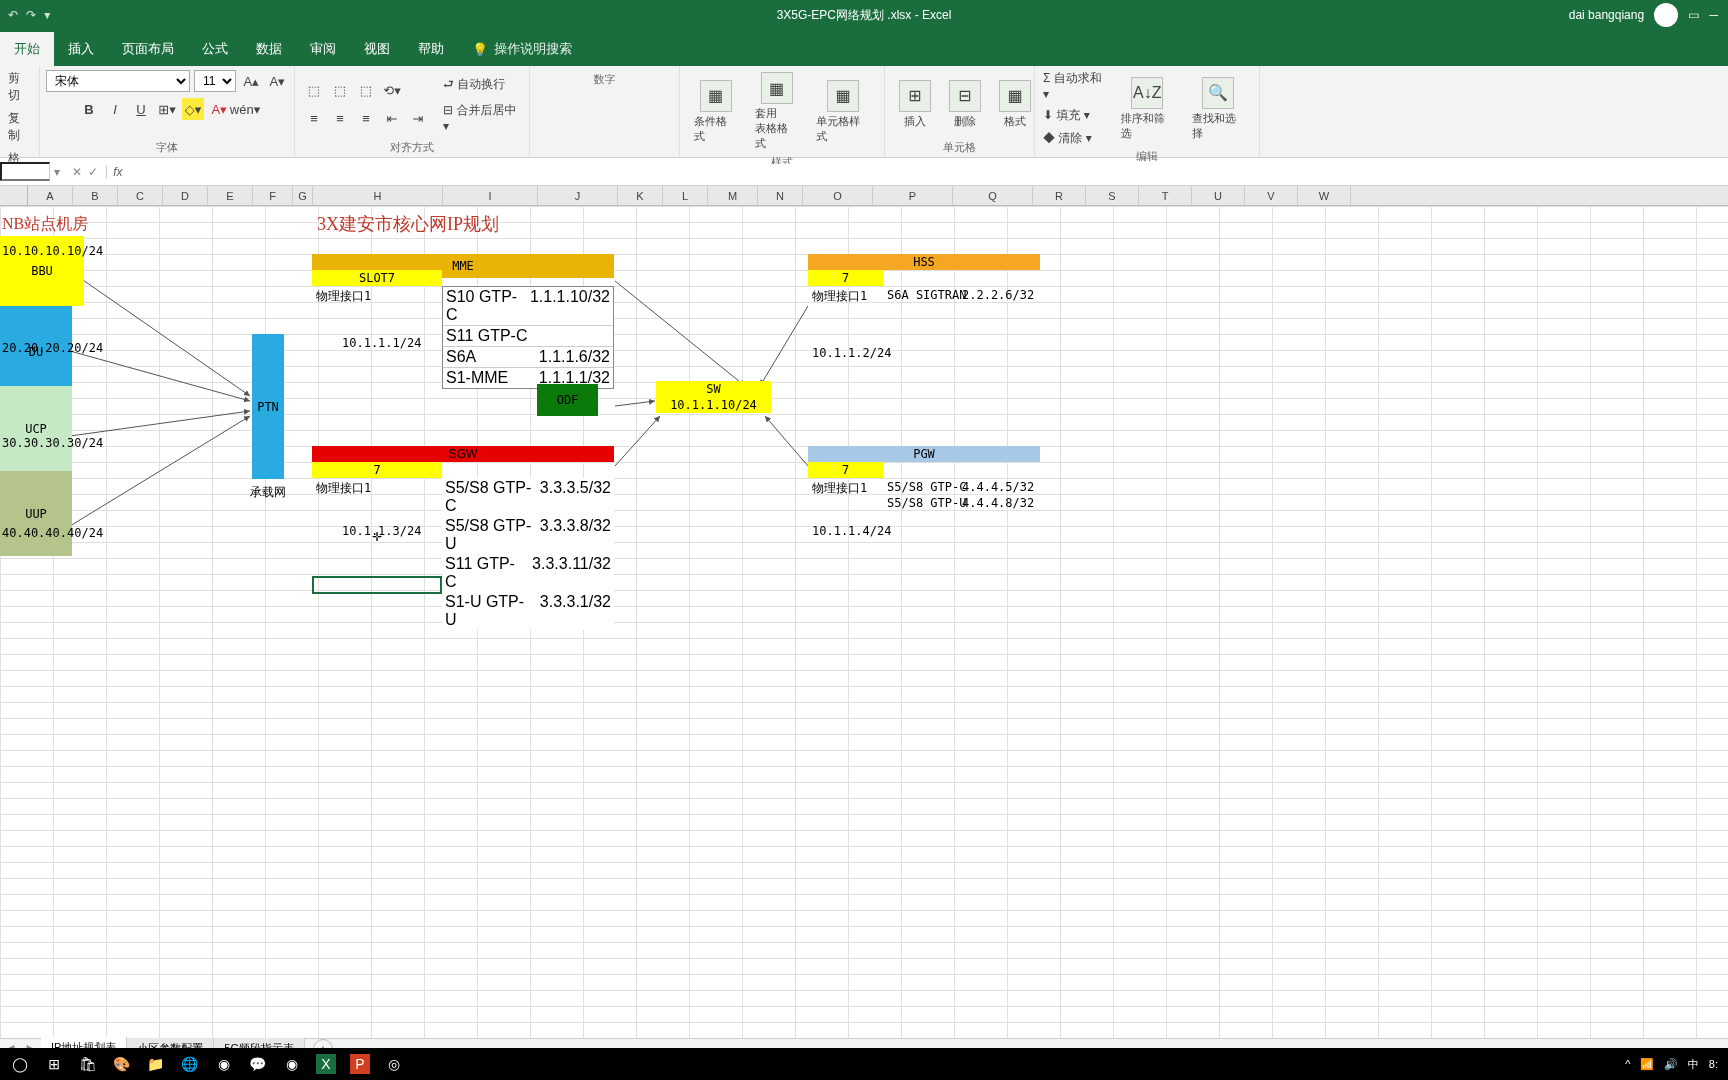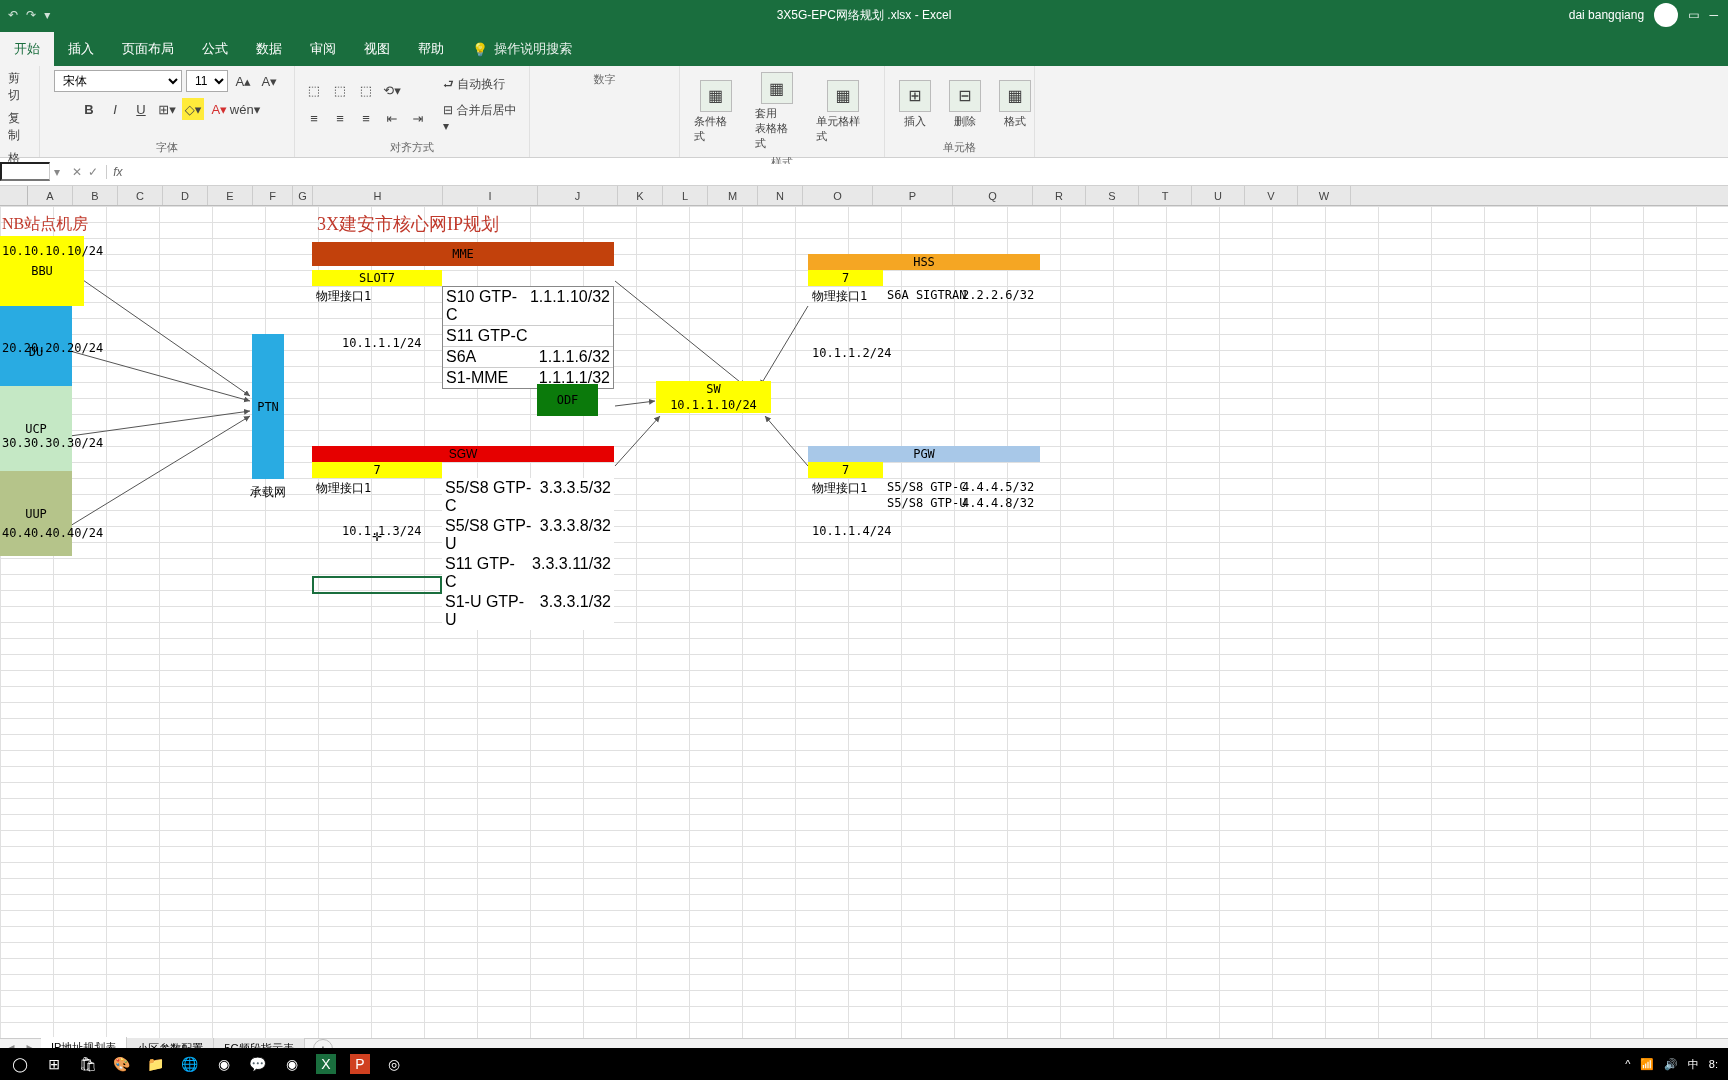--- a/index.html
+++ b/index.html
@@ -113,21 +113,21 @@
   <div class="group clipboard">
     <div class="group-body font-col">
       <span>剪切</span>
       <span>复制</span>
       <span>格式刷</span>
     </div>
   </div>
   <div class="group font-group">
     <div class="group-body font-col">
       <div class="font-row">
-        <select class="combo" style="width:128px"><option>宋体</option></select>
+        <select class="combo" style="width:144px"><option>宋体</option></select>
         <select class="combo" style="width:42px"><option>11</option></select>
         <span class="icon-btn">A▴</span>
         <span class="icon-btn">A▾</span>
       </div>
       <div class="font-row">
         <span class="icon-btn" style="font-weight:bold">B</span>
         <span class="icon-btn" style="font-style:italic">I</span>
         <span class="icon-btn" style="text-decoration:underline">U</span>
         <span class="icon-btn">⊞▾</span>
         <span class="icon-btn" style="background:#ffeb3b">◇▾</span>
@@ -191,20 +191,38 @@
       <div class="big-btn">
           <div class="bi">⊟</div>
           <span>删除</span>
         </div>
       <div class="big-btn">
           <div class="bi">▦</div>
           <span>格式</span>
         </div>
     </div>
     <div class="group-label">单元格</div>
+  </div>
+  <div class="group edit-group">
+    <div class="group-body">
+      <div class="font-col">
+        <span>Σ <span>自动求和</span> ▾</span>
+        <span>⬇ <span>填充</span> ▾</span>
+        <span>◆ <span>清除</span> ▾</span>
+      </div>
+      <div class="big-btn">
+          <div class="bi">A↓Z</div>
+          <span>排序和筛选</span>
+        </div>
+      <div class="big-btn">
+          <div class="bi">🔍</div>
+          <span>查找和选择</span>
+        </div>
+    </div>
+    <div class="group-label">编辑</div>
   </div>
 </div>
 
 <div class="formula-bar">
   <input class="name-box" value="" style="">
   <span style="padding:0 4px;color:#888">▾</span>
   <div class="fx-btns">
     <span>✕</span>
     <span>✓</span>
   </div>
@@ -267,21 +285,21 @@
       <div class="block" style="left:0;top:180px;width:72px;height:85px;background:#c5e8c5">UCP</div>
       <div class="textcell" style="left:75;top:230px">30.30.30.30/24</div>
       <div class="block" style="left:0;top:265px;width:72px;height:85px;background:#b5c48a">UUP</div>
       <div class="textcell" style="left:75;top:320px">40.40.40.40/24</div>
 
       <div class="block" style="left:252px;top:128px;width:32px;height:145px;background:#29abe2">PTN</div>
       <div class="textcell" style="left:248px;top:278px">承载网</div>
 
       <div class="textcell" style="left:315px;top:6px;font-size:18px;color:#c0392b;font-family:SimSun">3X建安市核心网IP规划</div>
 
-      <div class="block" style="left:312px;top:36px;width:302px;height:24px;background:#c2410c">MME</div>
+      <div class="block" style="left:312px;top:48px;width:302px;height:24px;background:#eab308">MME</div>
       <div class="block" style="left:312px;top:64px;width:130px;height:16px;background:#ffff00">SLOT7</div>
       <div class="textcell" style="left:314px;top:82px">物理接口1</div>
       <div class="textcell" style="left:340px;top:130px">10.1.1.1/24</div>
       <div style="position:absolute;left:442px;top:80px;width:172px;border:1px solid #888;background:#fff">
         <div style="display:flex;border-bottom:1px solid #ccc">
             <div style="width:95px;padding:1px 3px">S10  GTP-C</div>
             <div style="padding:1px 3px">1.1.1.10/32</div>
           </div>
         <div style="display:flex;border-bottom:1px solid #ccc">
             <div style="width:95px;padding:1px 3px">S11  GTP-C</div>

